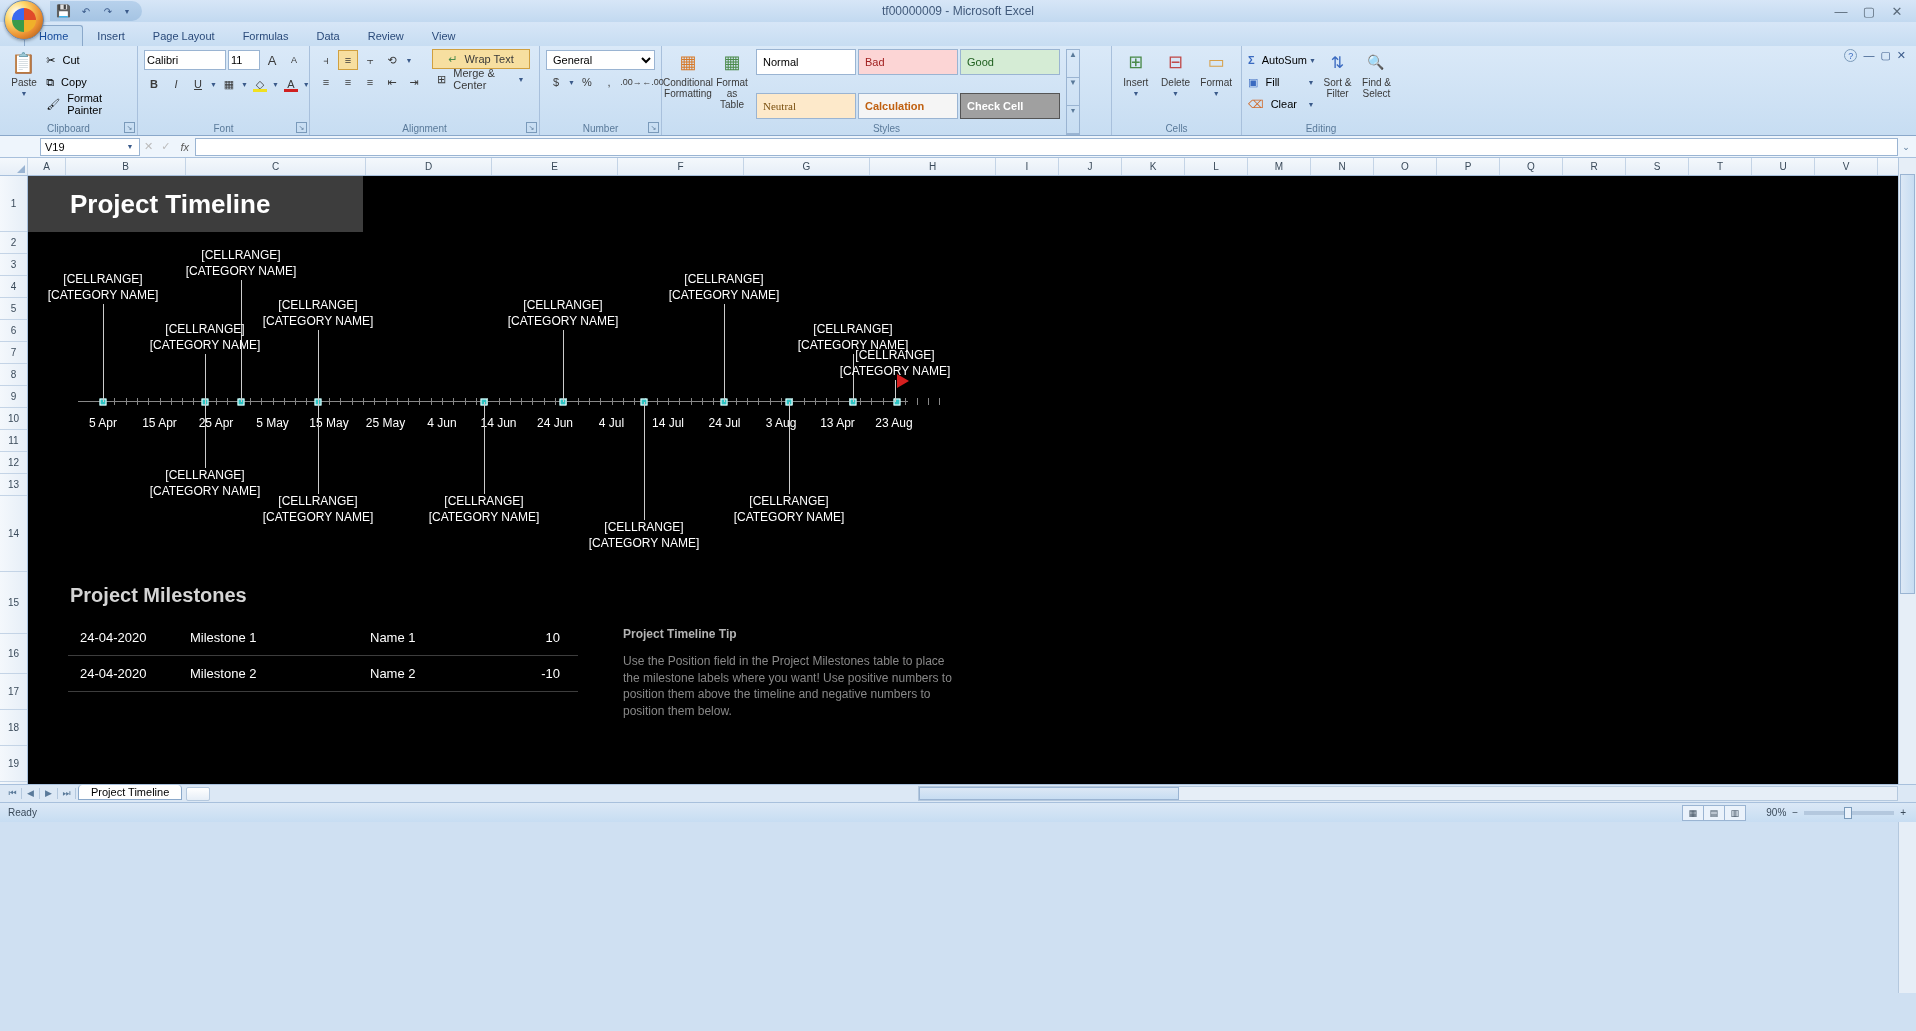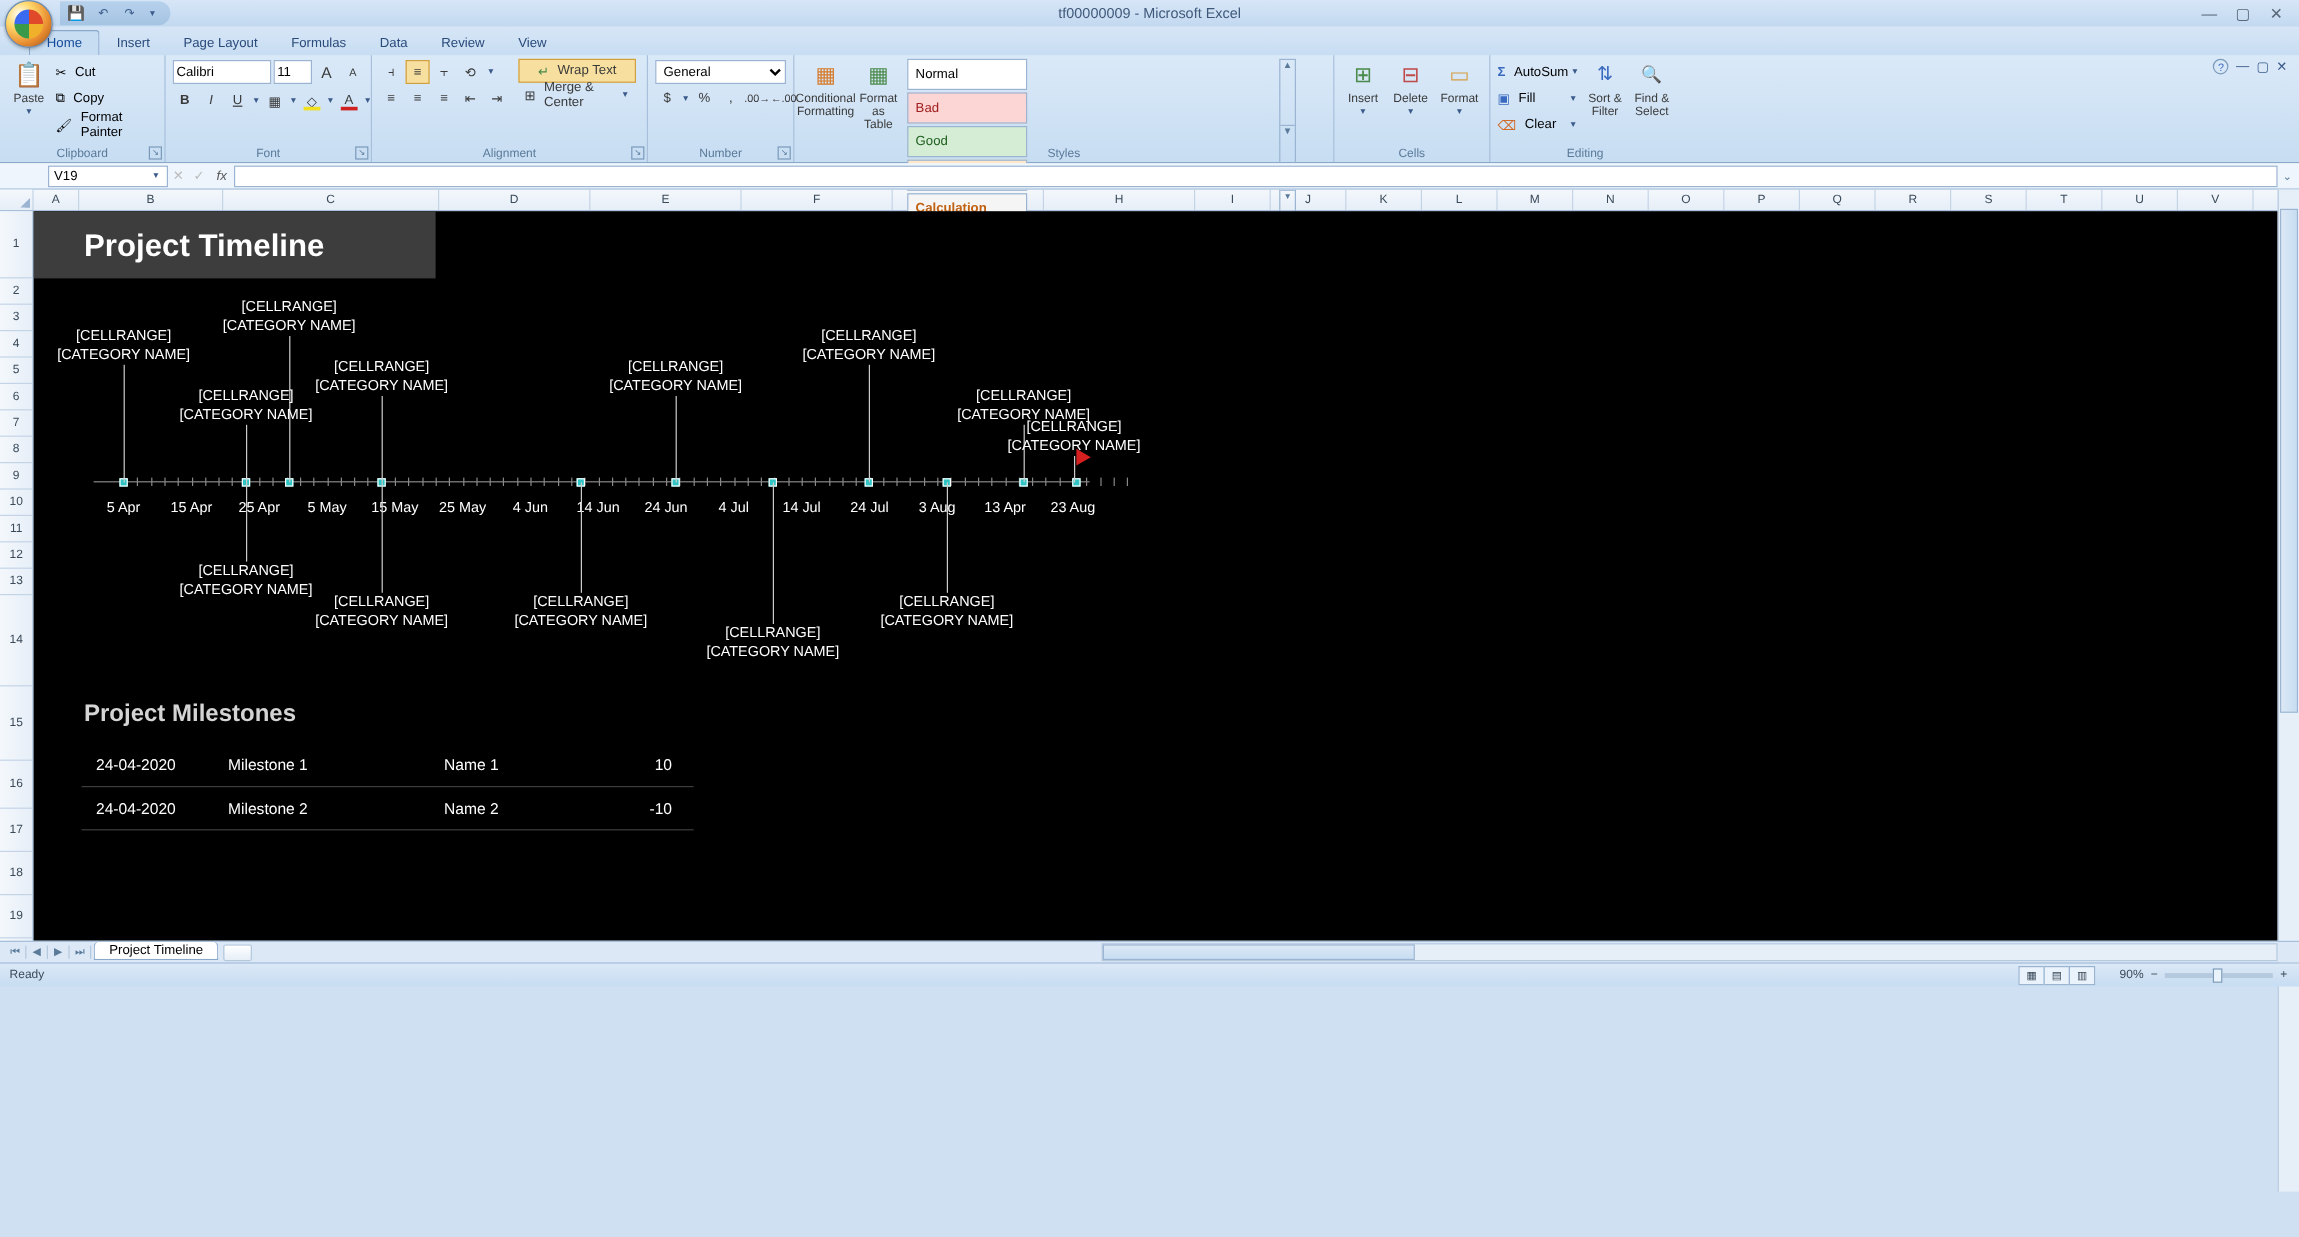--- a/index.html
+++ b/index.html
@@ -32,21 +32,21 @@
 .bigbtn .ico { width:24px; height:24px; display:flex; align-items:center; justify-content:center; font-size:18px;}
 
 .smallrow { display:flex; align-items:center; gap:2px; height:22px;}
 .smallbtn { min-width:20px; height:20px; border:1px solid transparent; display:flex; align-items:center; justify-content:center; font-size:11px; color:#3a3a3a;}
 .smallbtn.bordered { border:1px solid #a8c0dc; background:#eaf2fb;}
 .dd { width:10px; font-size:7px; color:#3a5a8a; text-align:center;}
 
 select.combo, input.combo { border:1px solid #9ab4d2; background:#fff; font-size:11px; padding:1px 2px; height:20px;}
 
 
-.styles-gallery { display:flex; flex-wrap:wrap; width:310px; gap:2px;flex-direction:column;}
+.styles-gallery { display:flex; flex-wrap:wrap; width:310px; gap:2px;}
 .style-cell { width:100px; height:26px; border:1px solid #9ab4d2; display:flex; align-items:center; padding:0 6px; font-size:11px;}
 .style-normal { background:#fff; color:#000;}
 .style-bad { background:#fcd5d5; color:#a02020;}
 .style-good { background:#d5ecd5; color:#206020;}
 .style-neutral { background:#fde9ca; color:#7a5010;font-family:Liberation Serif, serif;}
 .style-calc { background:#f5f5f5; color:#c06010; font-weight:bold;}
 .style-check { background:#a0a0a0; color:#fff; font-weight:bold; border:1px solid #555;}
 .gallery-scroll { width:14px; display:flex; flex-direction:column; border:1px solid #9ab4d2;}
 .gallery-scroll span{ flex:1; font-size:8px; text-align:center; border-bottom:1px solid #9ab4d2; color:#5a7a9a;}
 
@@ -553,20 +553,24 @@
         <div class="mc-pos">10</div>
       </div>
       <div class="ms-row">
         <div class="mc-date">24-04-2020</div>
         <div class="mc-ms">Milestone 2</div>
         <div class="mc-asg">Name 2</div>
         <div class="mc-pos">-10</div>
       </div>
     </div>
 
+    <div class="tip-box">
+      <div class="tip-h">Project Timeline Tip</div>
+      <div>Use the Position field in the Project Milestones table to place the milestone labels where you want! Use positive numbers to position them above the timeline and negative numbers to position them below.</div>
+    </div>
 
   </div>
 </div>
 
 <div class="vscroll">
   <div class="vscroll-thumb"></div>
 </div>
 
 <div class="sheettabs">
   <div class="navbtns">

